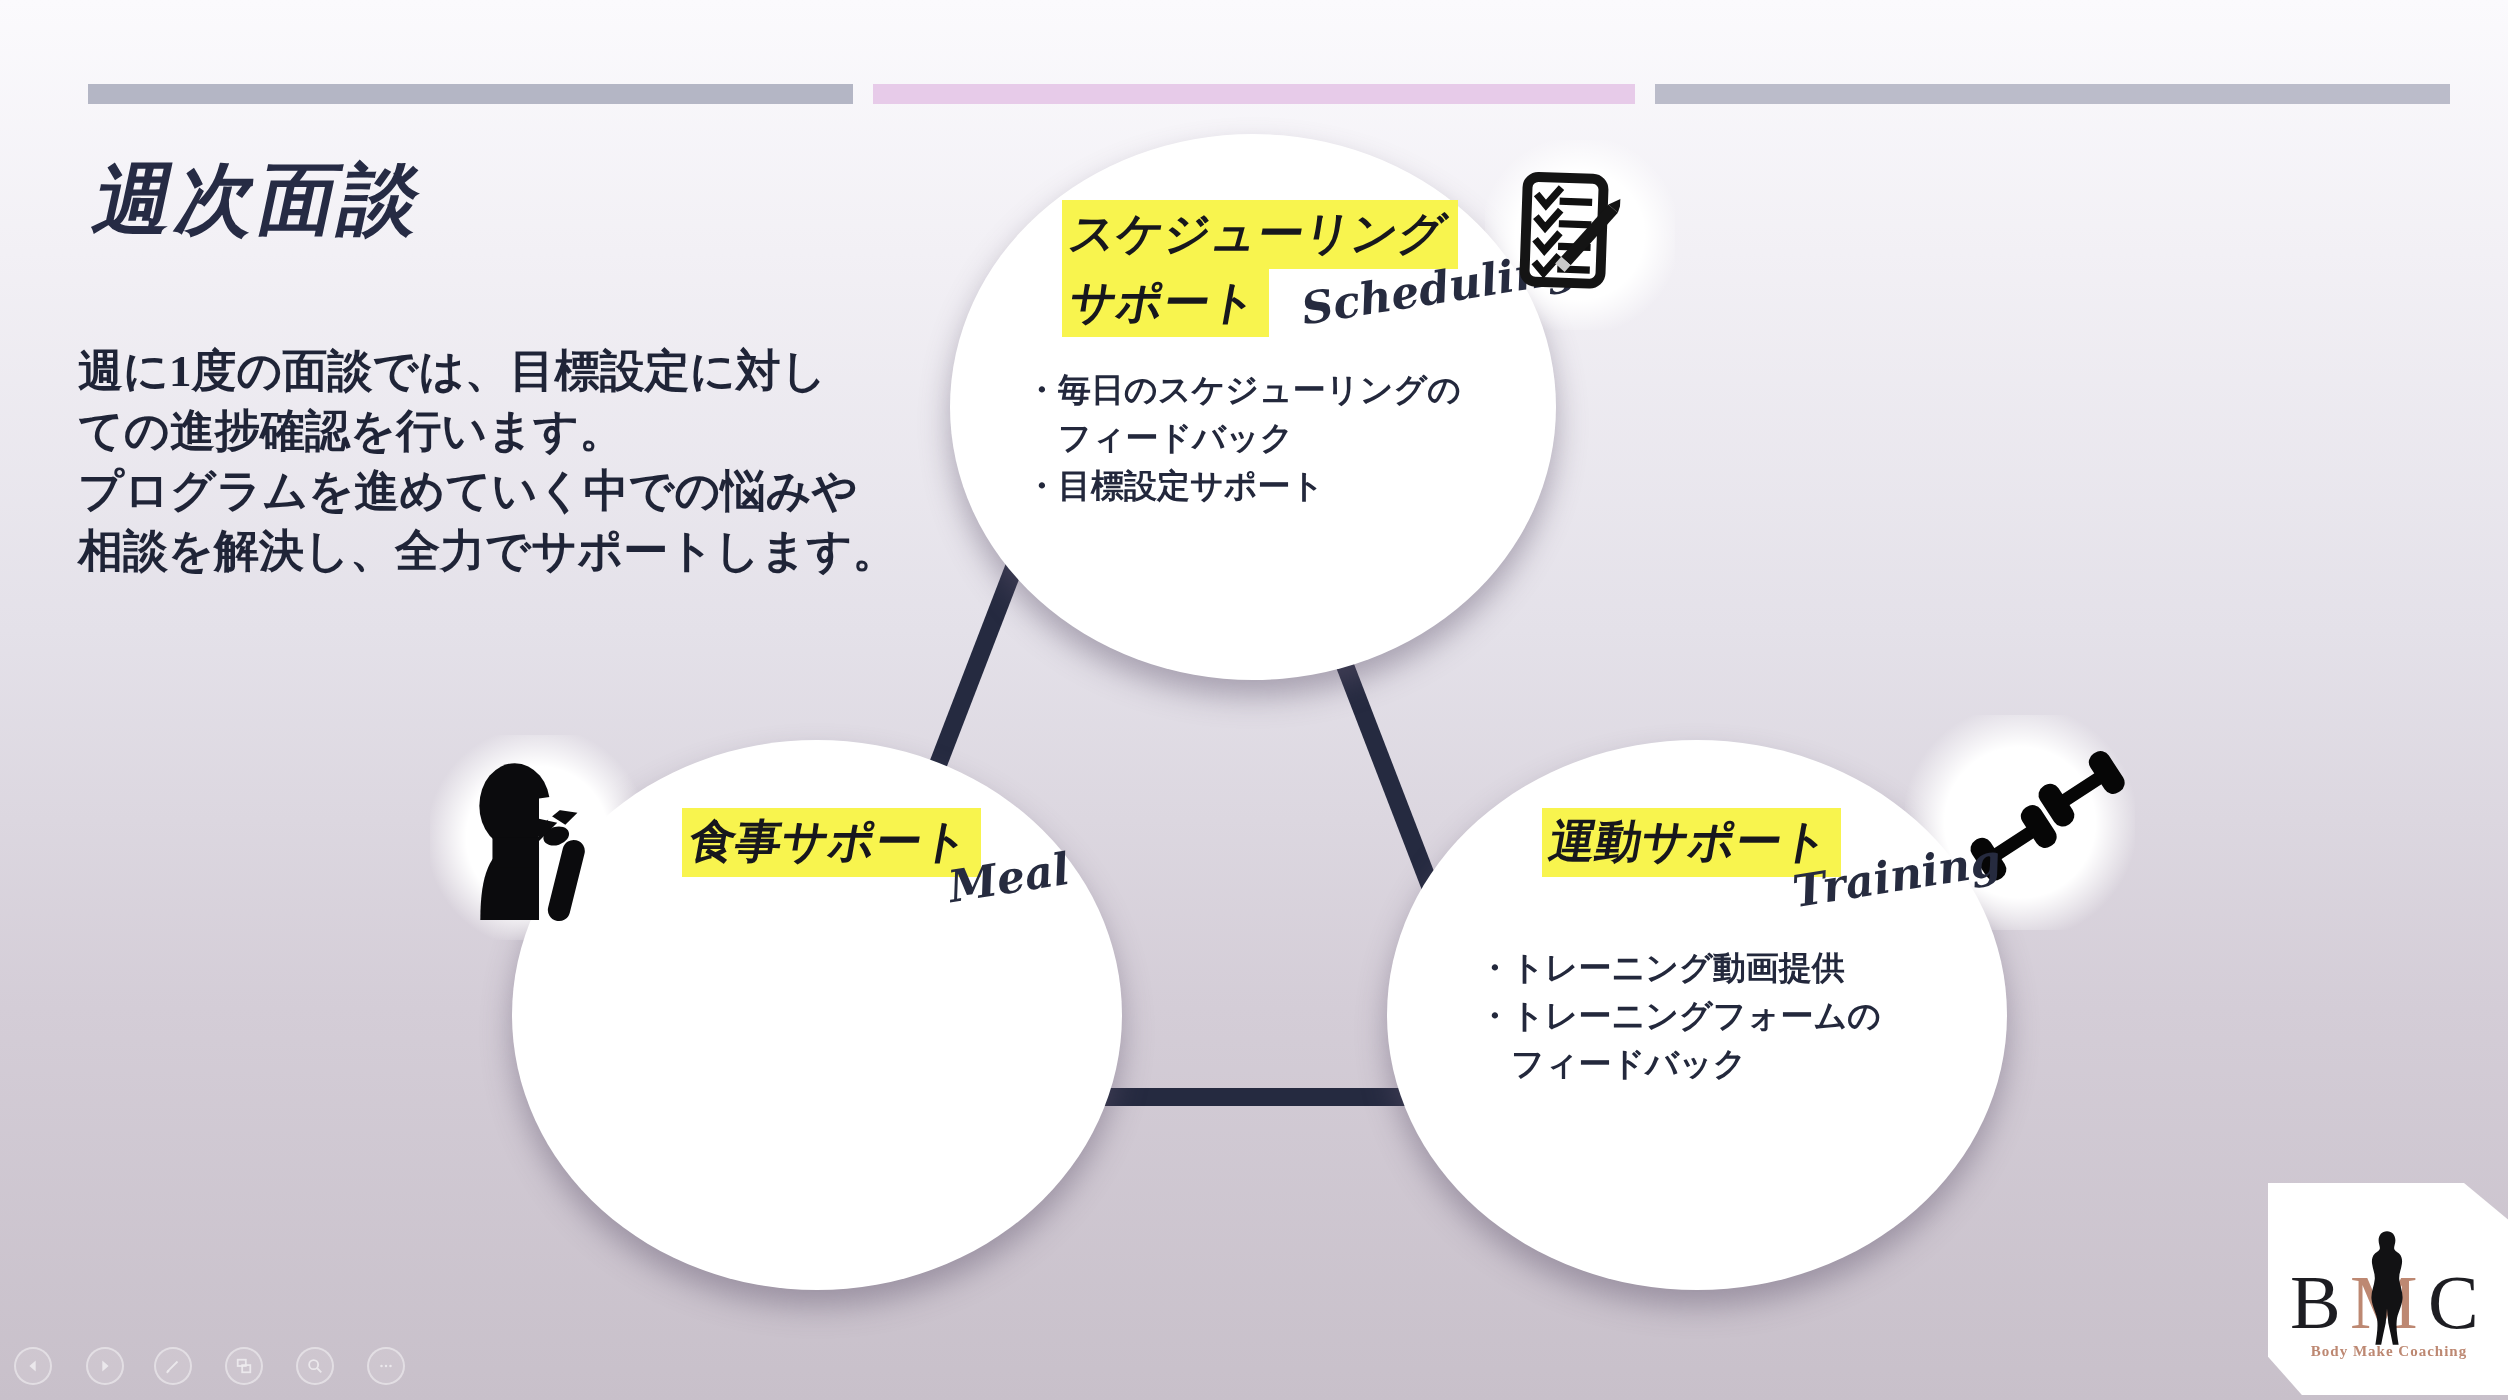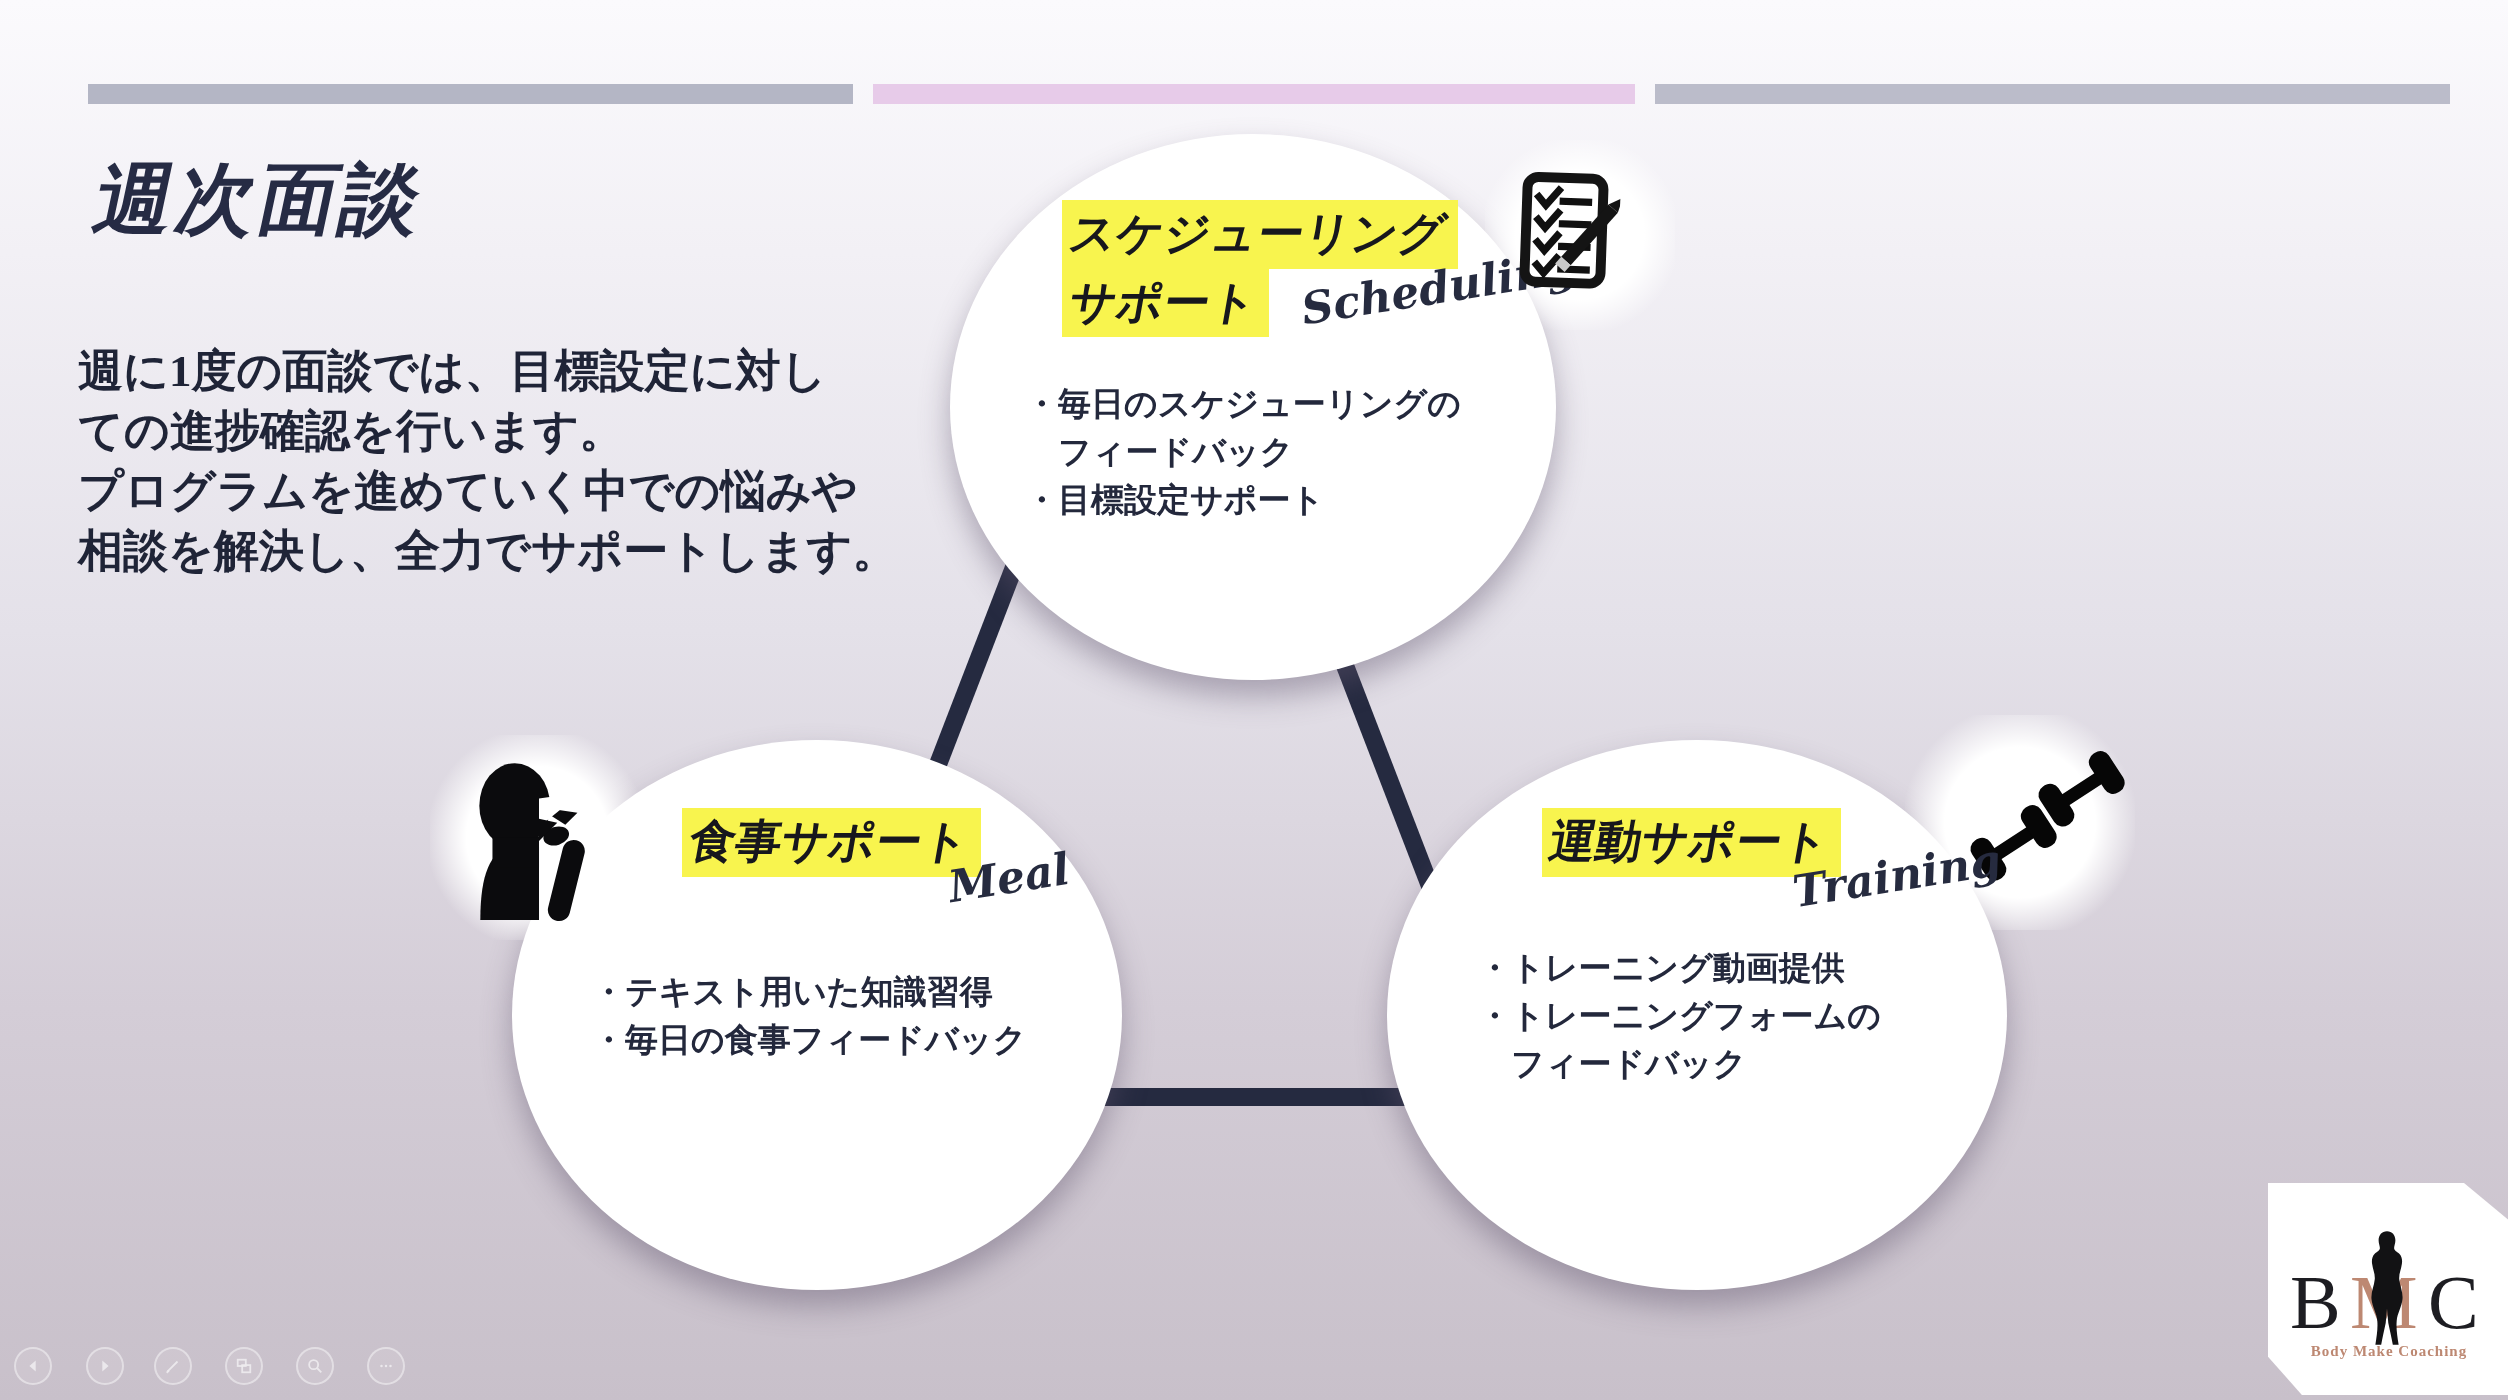--- a/index.html
+++ b/index.html
@@ -98,21 +98,21 @@
         <path d="M25 105 l8 9 l14 -17"></path>
           <line x1="52" y1="109" x2="80" y2="109"></line>
       </g>
       <g transform="rotate(40 74 80)">
         <polygon points="67,28 81,28 74,12" fill="#141414"></polygon>
         <rect x="67" y="28" width="14" height="78" fill="#141414"></rect>
         <rect x="67" y="106" width="14" height="10" fill="#c9c9c9"></rect>
       </g>
     </svg>
   </div>
-  <div class="bullets" style="left:1025px;top:366px;margin-top:14px;">・毎日のスケジューリングの
+  <div class="bullets" style="left:1025px;top:366px;">・毎日のスケジューリングの
 　フィードバック
 ・目標設定サポート</div>
 
   <div class="glow" style="left:430px;top:735px;width:215px;height:205px;"></div>
   <div class="icon-wrap" style="left:452px;top:750px;">
     <svg width="172" height="172" viewBox="0 0 170 170">
       <g fill="#0b0b0d">
         <ellipse cx="62" cy="55" rx="35" ry="42"></ellipse>
         <path d="M28,168 C28,118 40,98 62,94 L86,94 L86,168 Z"></path>
         <rect x="40" y="86" width="46" height="30"></rect>
@@ -121,22 +121,20 @@
         <polygon points="84,56 124,62 112,74"></polygon>
       </g>
       <polygon points="86,48 128,42 86,76" fill="#ffffff"></polygon>
       <polygon points="86,68 104,72 86,90" fill="#0b0b0d"></polygon>
     </svg>
   </div>
   <div class="node-title" style="left:682px;top:808px;">
     <span class="hl"><span>食事サポート</span></span>
   </div>
   <div class="script" style="left:948px;top:852px;">Meal</div>
-  <div class="bullets" style="left:592px;top:968px;">・テキスト用いた知識習得
-・毎日の食事フィードバック</div>
 
   <div class="glow" style="left:1905px;top:715px;width:230px;height:215px;"></div>
   <div class="icon-wrap" style="left:1925px;top:732px;">
     <svg width="212" height="180" viewBox="0 0 212 180">
       <g fill="#060606">
         <g transform="translate(118,58) rotate(-33)">
           <rect x="0" y="14" width="66" height="13" rx="6"></rect>
           <rect x="-8" y="-3" width="22" height="46" rx="10"></rect>
           <rect x="52" y="-3" width="22" height="46" rx="10"></rect>
         </g>

